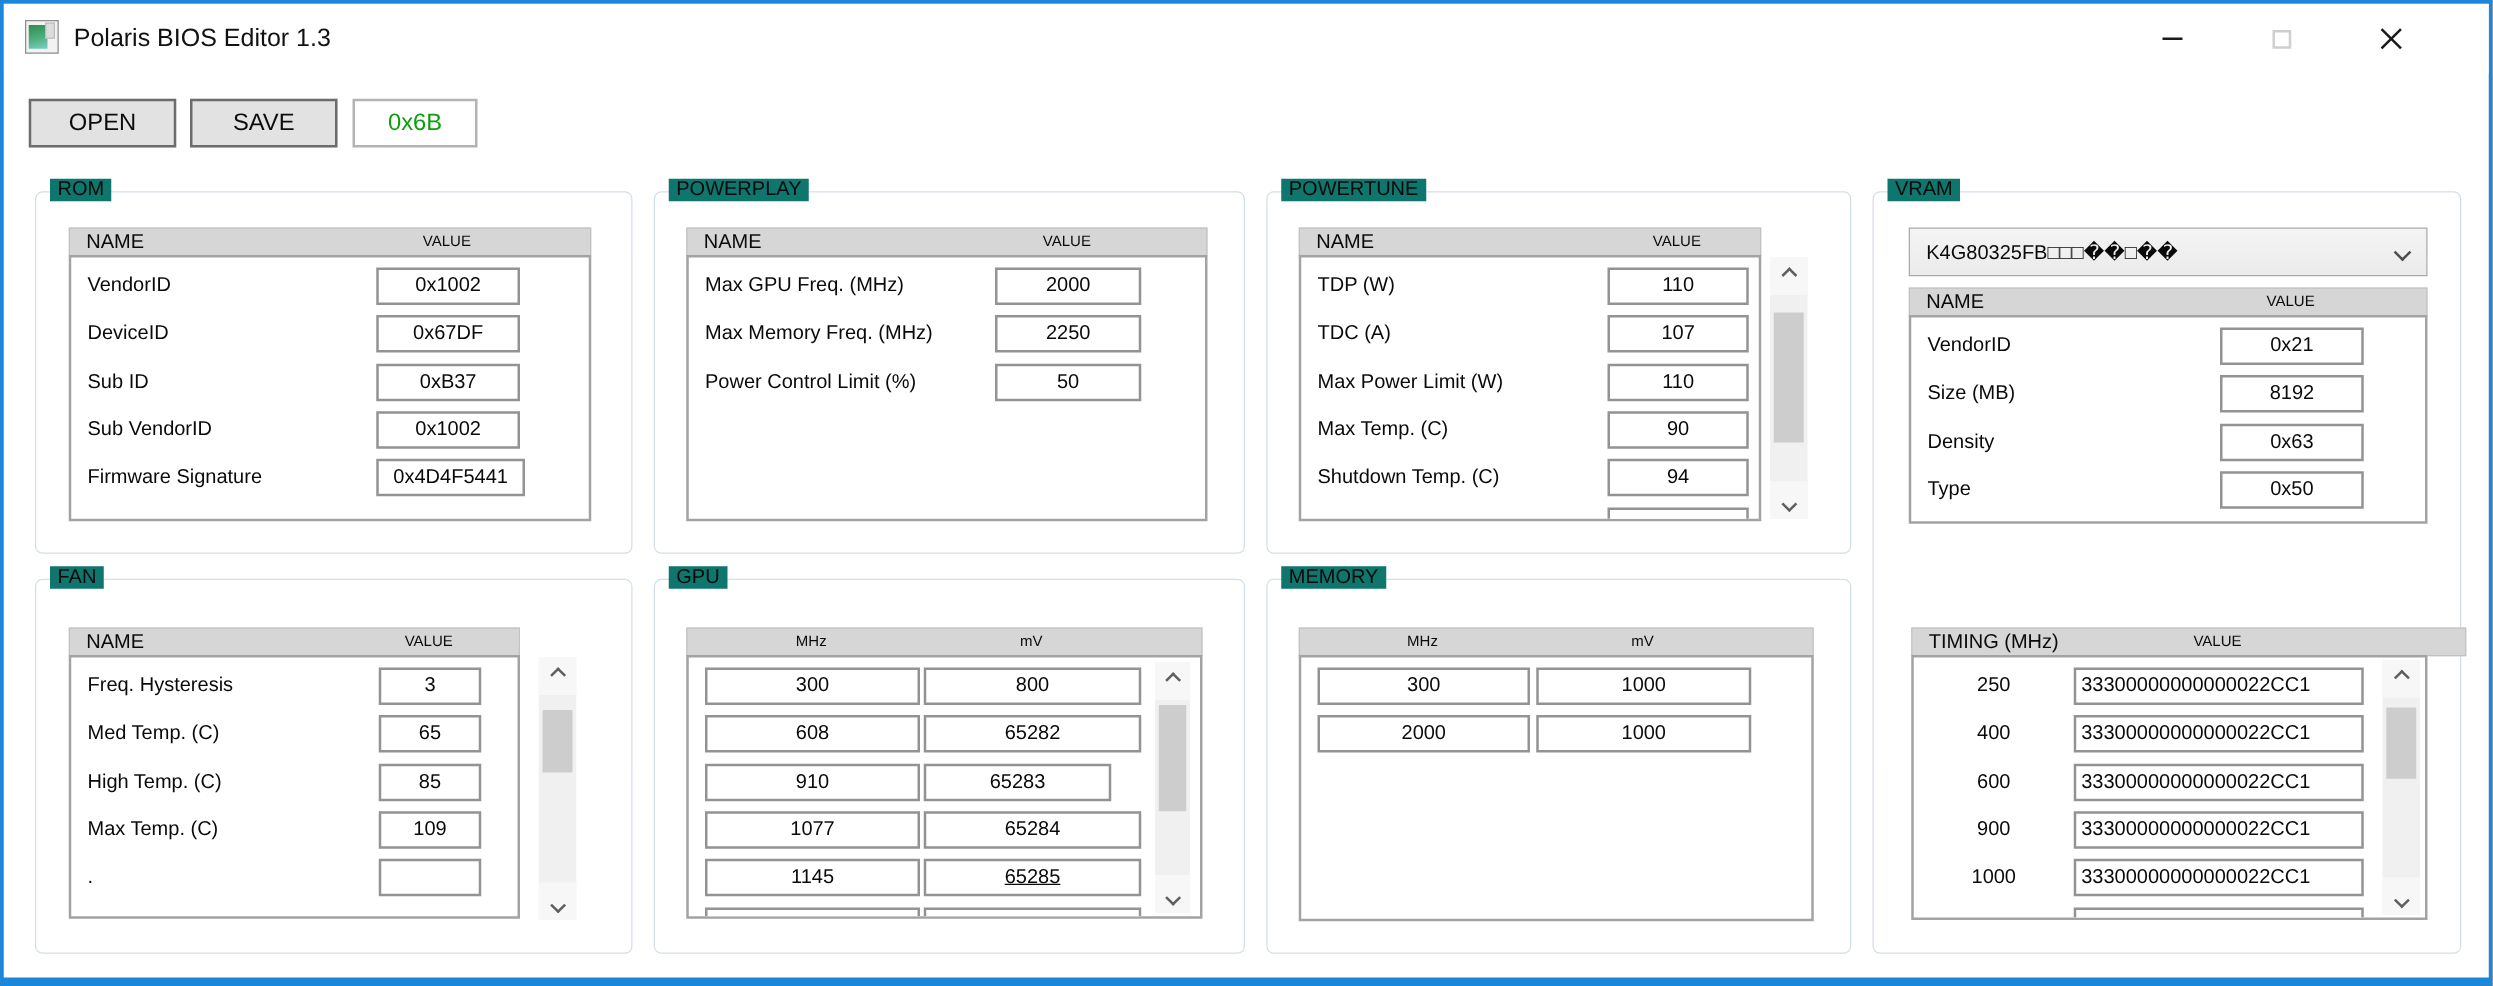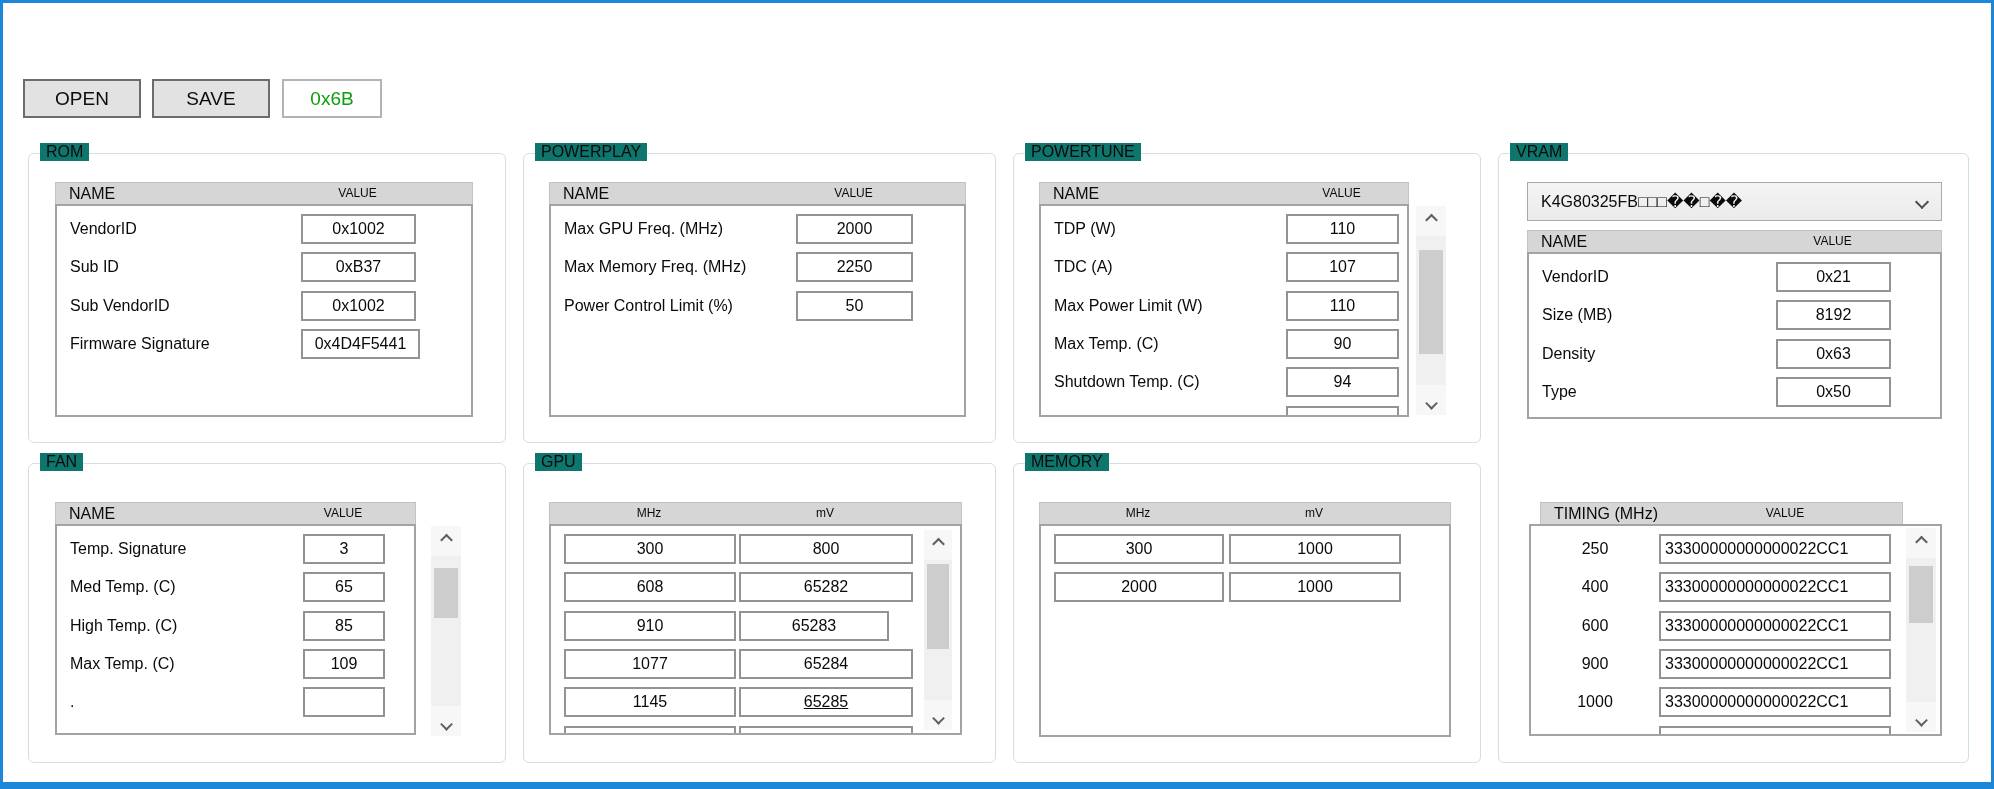--- a/index.html
+++ b/index.html
@@ -52,35 +52,58 @@
   .dropdown{position:absolute;height:39px;background:linear-gradient(#f4f4f4,#ebebeb);border:1px solid #a9a9a9;
             box-sizing:border-box;display:flex;align-items:center;font-size:16px;padding-left:13px;color:#0a0a0a;}
   .dd-chev{position:absolute;right:14px;top:14px;width:10px;height:10px;border-left:2px solid #4d4d4d;
            border-top:2px solid #4d4d4d;transform:rotate(225deg);box-sizing:border-box;}
 </style>
 </head>
 <body>
 
 <div class="window">
 
+  <div class="titlebar">
+    <div class="app-icon">
+      <div class="paint"></div>
+      <div class="page"></div>
+    </div>
+    <div class="title-text">Polaris BIOS Editor 1.3</div>
+    <div class="winbtn" style="left:1706px;">
+      <div class="min-glyph"></div>
+    </div>
+    <div class="winbtn" style="left:1793px;">
+      <div class="max-glyph"></div>
+    </div>
+    <div class="winbtn" style="left:1881px;">
+      <div class="close-glyph">
+          <i></i>
+          <i></i>
+        </div>
+    </div>
+  </div>
 
   <div class="btn" style="left:20px;top:76px;width:118px;">OPEN</div>
   <div class="btn" style="left:149px;top:76px;width:118px;">SAVE</div>
   <div class="chk" style="left:279px;top:76px;width:100px;color:#0d9e0d;">0x6B</div>
 
   <div class="grp" style="left:25px;top:150px;width:478px;height:290px;">
     <span class="grp-label">ROM</span>
     <div class="tbl-head" style="left:26px;top:28px;width:418px;">
       <span class="th-left">NAME</span>
       <span class="th-mid" style="left:244px;width:115px;">VALUE</span>
     </div>
     <div class="tbl-body" style="left:26px;top:50px;width:418px;height:213px;">
       <div class="row">
         <span class="row-label">VendorID</span>
         <div class="val-input" style="left:244px;width:115px;">0x1002</div>
+      </div>
+      <div class="row">
+        <span class="row-label">DeviceID</span>
+        <div class="val-input" style="left:244px;width:115px;">0x67DF</div>
       </div>
       <div class="row">
         <span class="row-label">Sub ID</span>
         <div class="val-input" style="left:244px;width:115px;">0xB37</div>
       </div>
       <div class="row">
         <span class="row-label">Sub VendorID</span>
         <div class="val-input" style="left:244px;width:115px;">0x1002</div>
       </div>
       <div class="row">
@@ -178,21 +201,21 @@
       <div class="row">
         <span class="row-label">Density</span>
         <div class="val-input" style="left:247px;width:115px;">0x63</div>
       </div>
       <div class="row">
         <span class="row-label">Type</span>
         <div class="val-input" style="left:247px;width:115px;">0x50</div>
       </div>
     </div>
 
-    <div class="tbl-head" style="left:30px;top:348px;width:363px;margin-left:11px;">
+    <div class="tbl-head" style="left:30px;top:348px;width:444px;">
       <span class="th-left">TIMING (MHz)</span>
       <span class="th-mid" style="left:128px;width:232px;">VALUE</span>
     </div>
     <div class="tbl-body" style="left:30px;top:370px;width:413px;height:212px;">
       <div class="row">
         <span class="mhz-label" style="left:0;width:128px;">250</span>
         <div class="val-input val-left" style="left:128px;width:232px;">33300000000000022CC1</div>
       </div>
       <div class="row">
         <span class="mhz-label" style="left:0;width:128px;">400</span>
@@ -228,21 +251,21 @@
   </div>
 
   <div class="grp" style="left:25px;top:460px;width:478px;height:300px;">
     <span class="grp-label">FAN</span>
     <div class="tbl-head" style="left:26px;top:38px;width:361px;">
       <span class="th-left">NAME</span>
       <span class="th-mid" style="left:246px;width:82px;">VALUE</span>
     </div>
     <div class="tbl-body" style="left:26px;top:60px;width:361px;height:211px;">
       <div class="row">
-        <span class="row-label">Temp. Signature</span>
+        <span class="row-label">Freq. Hysteresis</span>
         <div class="val-input" style="left:246px;width:82px;">3</div>
       </div>
       <div class="row">
         <span class="row-label">Med Temp. (C)</span>
         <div class="val-input" style="left:246px;width:82px;">65</div>
       </div>
       <div class="row">
         <span class="row-label">High Temp. (C)</span>
         <div class="val-input" style="left:246px;width:82px;">85</div>
       </div>

